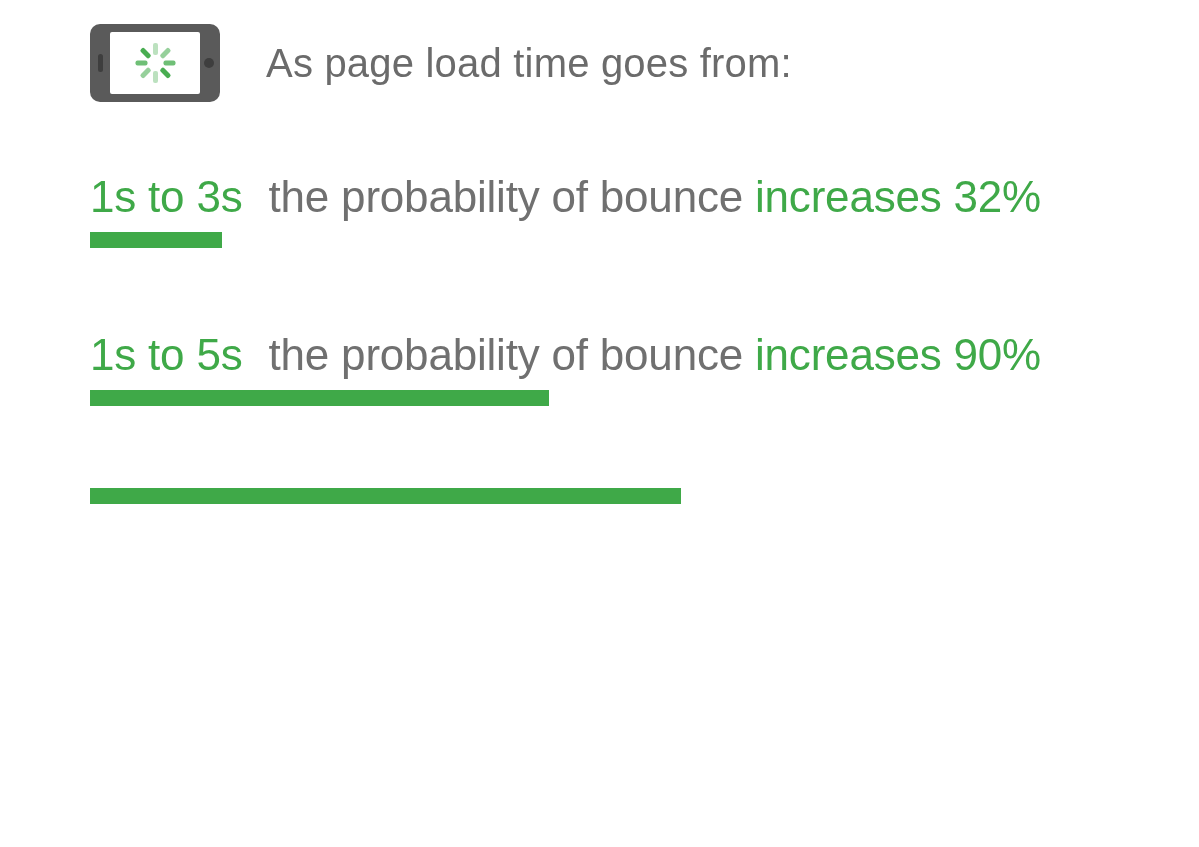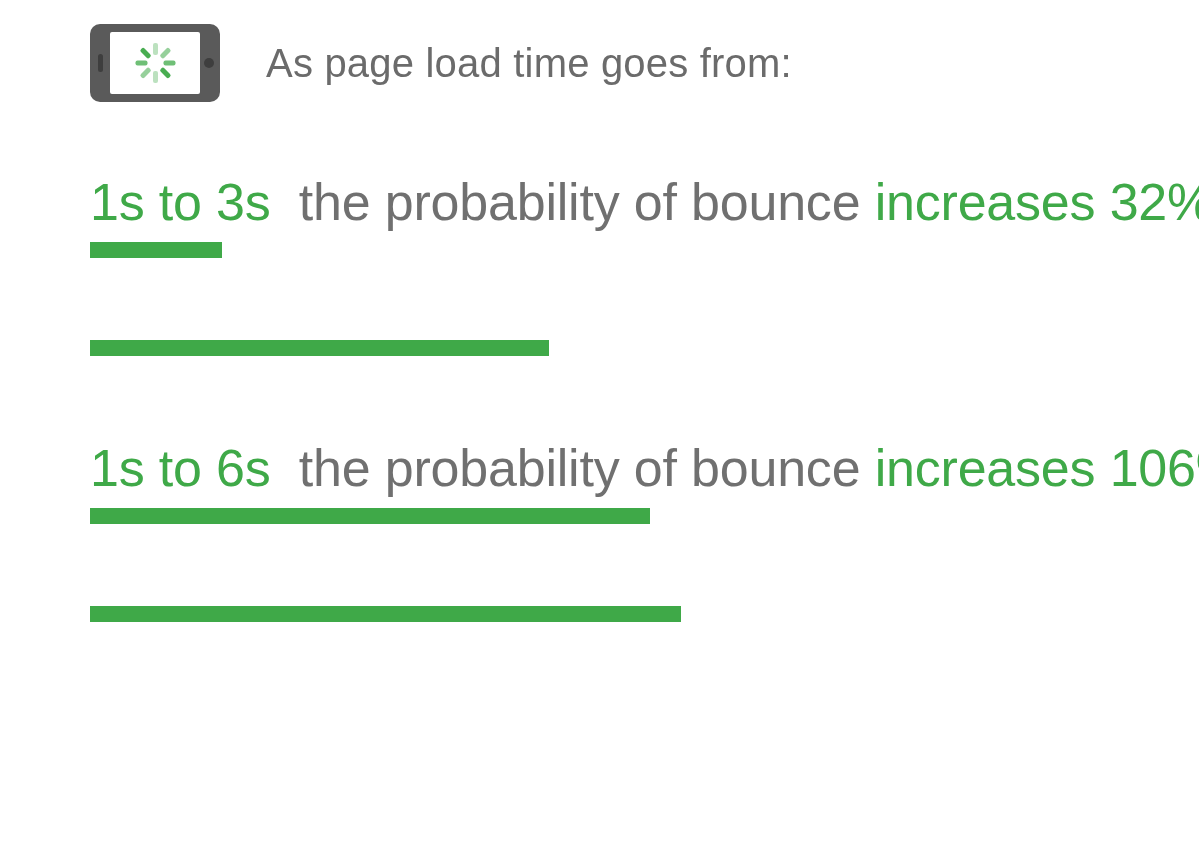--- a/index.html
+++ b/index.html
@@ -85,21 +85,21 @@
     font-size: 40px;
     font-weight: 300;
     color: #6b6b6b;
     letter-spacing: 0.2px;
   }
   .row {
     margin-bottom: 82px;
   }
   .row:last-child { margin-bottom: 0; }
   .row-text {
-    font-size: 52px;
+    font-size: 44px;
     font-weight: 400;
     color: #707070;
     white-space: nowrap;
     margin-bottom: 10px;
     letter-spacing: -0.2px;
   }
   .row-text .green {
     color: #3fa948;
     font-weight: 500;
   }
@@ -143,37 +143,32 @@
       <span class="green">
         <span>increases</span> <span>32%</span>
       </span>
     </div>
     <div class="bar-track">
       <div class="bar-fill" style="width: 13%;"></div>
     </div>
   </div>
 
   <div class="row">
+    <div class="row-text">
+      <span class="green">1s to 5s</span><span class="pad"></span>
+      <span>the probability of bounce</span>
+      <span class="green">
+        <span>increases</span> <span>90%</span>
+      </span>
+    </div>
     <div class="bar-track">
       <div class="bar-fill" style="width: 45%;"></div>
     </div>
   </div>
 
-  <div class="row">
-    <div class="row-text">
-      <span class="green">1s to 6s</span><span class="pad"></span>
-      <span>the probability of bounce</span>
-      <span class="green">
-        <span>increases</span> <span>106%</span>
-      </span>
-    </div>
-    <div class="bar-track">
-      <div class="bar-fill" style="width: 55%;"></div>
-    </div>
-  </div>
 
   <div class="row">
     <div class="bar-track">
       <div class="bar-fill" style="width: 58%;"></div>
     </div>
   </div>
 
 </div>
 
 </body></html>

